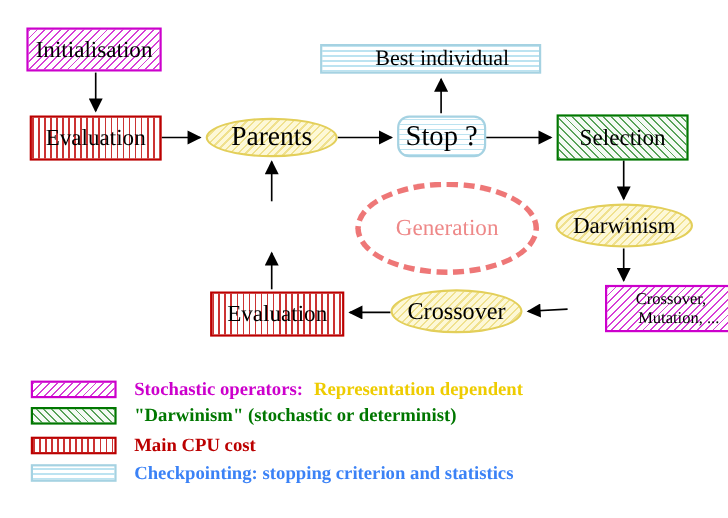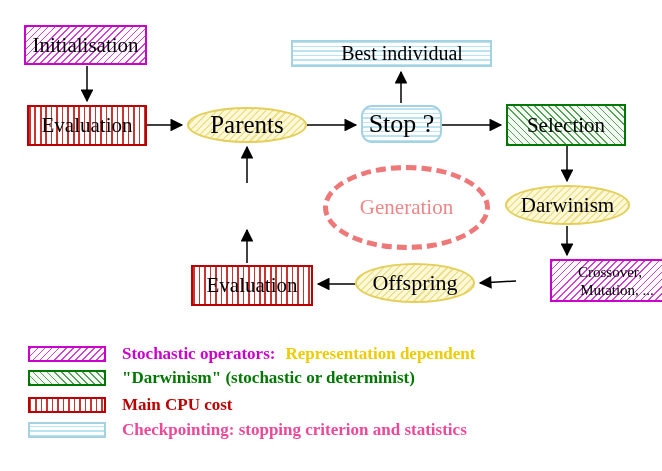--- a/index.html
+++ b/index.html
@@ -62,21 +62,21 @@
   
   .legend-row{position:absolute;left:28px;display:flex;align-items:center;height:22px;}
   .lr1{top:343px;}.lr2{top:367px;}.lr3{top:394px;}.lr4{top:419px;}
   .swatch{width:78px;height:16px;box-sizing:border-box;flex:0 0 auto;}
   .legend-text{margin-left:16px;font-size:17px;font-weight:bold;white-space:nowrap;}
   .legend-text.secondary{margin-left:10px;}
   .c-magenta{color:#cc00cc;}
   .c-gold{color:#eecc00;text-align:center;}
   .c-green{color:#007700;}
   .c-red{color:#bb0000;}
-  .c-cyan{color:#ec4899;}
+  .c-cyan{color:#3b82f6;}
 </style>
 </head>
 <body>
 
 <div class="canvas">
 
   <svg class="arrows" viewBox="0 0 662 471" xmlns="http://www.w3.org/2000/svg">
     <defs>
       <marker id="arr" viewBox="0 0 10 10" refX="9" refY="5" markerWidth="13" markerHeight="8.5" orient="auto">
         <path d="M0,0 L10,5 L0,10 z" fill="#000"></path>
@@ -126,21 +126,21 @@
 
   <div class="node hatch-yellow n-genitors">
     <span>Darwinism</span>
   </div>
 
   <div class="node vlines-red n-eval2">
     <span>Evaluation</span>
   </div>
 
   <div class="node hatch-yellow n-offspring">
-    <span>Offspring</span>
+    <span>Crossover</span>
   </div>
 
   <div class="node hatch-magenta n-crossover">
     <span>Crossover,</span>
     <span class="l2">Mutation, ...</span>
   </div>
 
   <div class="legend-row lr1">
     <span class="swatch hatch-magenta"></span>
     <span class="legend-text c-magenta">Stochastic operators:</span>

